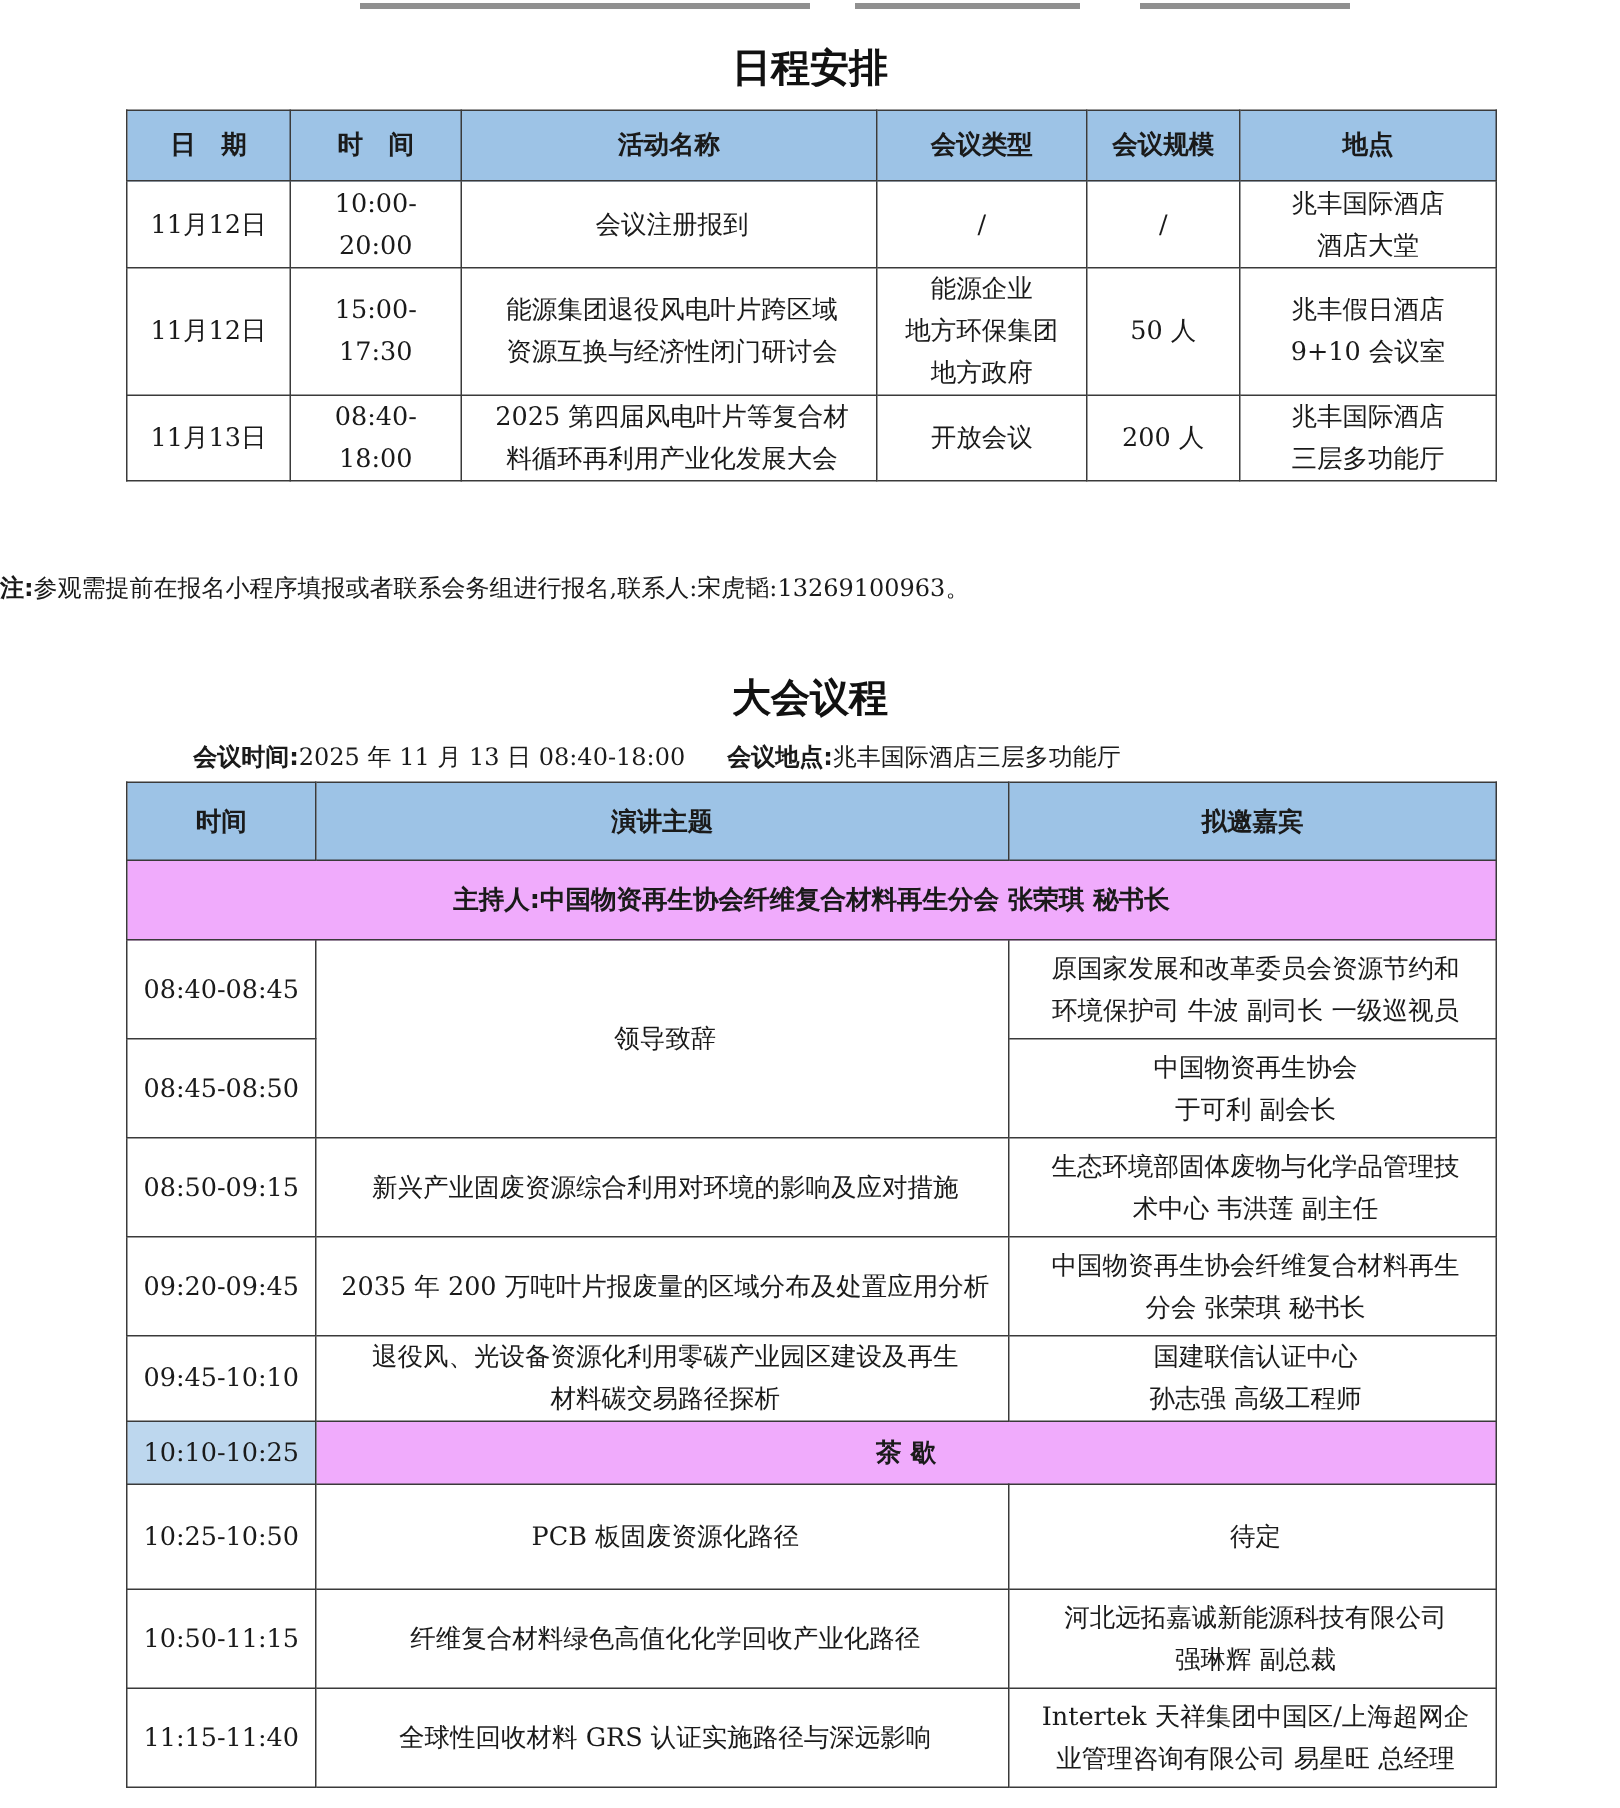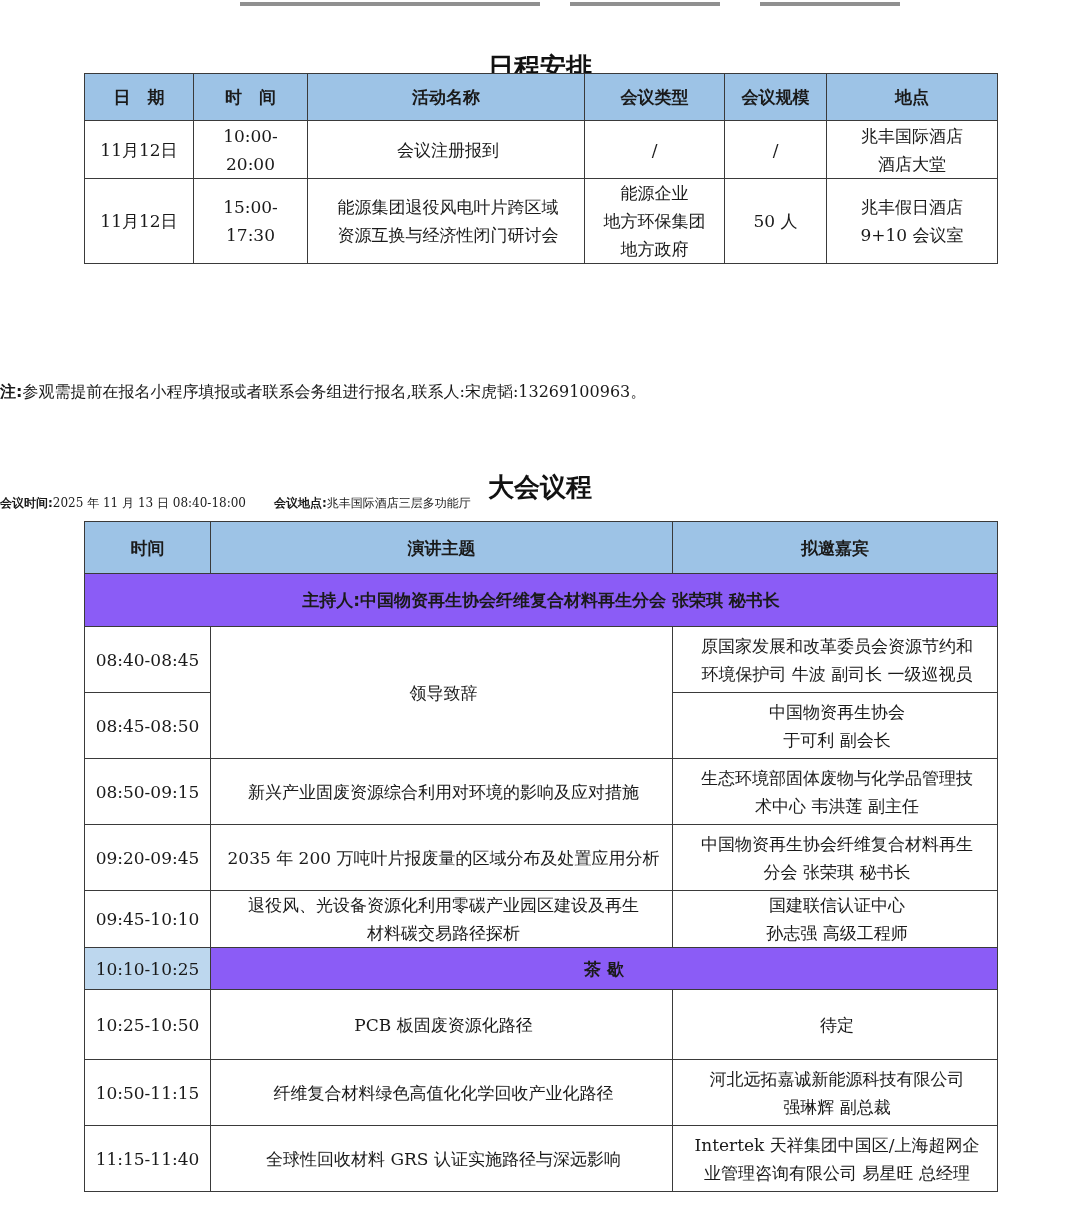--- a/index.html
+++ b/index.html
@@ -3,32 +3,32 @@
 <meta charset="utf-8">
 <style>
   html, body { margin: 0; padding: 0; background: #ffffff; }
   body { width: 1080px; height: 1205px; overflow: hidden; position: relative;
          font-family: "DejaVu Serif", "Liberation Serif", serif; color: #1a1a1a; }
   .clipped-title { position: absolute; top: -22px; left: 240px; width: 660px; height: 28px;
                    overflow: hidden; }
   .clipped-title .bar { position: absolute; bottom: 0; height: 4px; background: #222; }
   .section-title { position: absolute; left: 0; width: 1080px; text-align: center;
                    font-family: "DejaVu Sans", "Liberation Sans", sans-serif; font-weight: bold;
-                   font-size: 26px; color: #111; margin-top: 22px; }
+                   font-size: 26px; color: #111; }
   table { position: absolute; border-collapse: collapse; table-layout: fixed; padding-left: 34px; }
   td, th { border: 1.5px solid #3a3a3a; padding: 0 6px; font-size: 17px; line-height: 28px; }
   th { background: #9dc3e6; font-family: "DejaVu Sans", "Liberation Sans", sans-serif;
        font-weight: bold; font-size: 17px; text-align: center; }
   .c { text-align: center; }
   .l { text-align: center; padding-left: 10px; }
-  .band { background: #8b5cf6; font-family: "DejaVu Sans", "Liberation Sans", sans-serif;
+  .band { background: #f0abfc; font-family: "DejaVu Sans", "Liberation Sans", sans-serif;
           font-weight: bold; text-align: center; }
   .note { position: absolute; top: 382px; left: 0; width: 1080px; text-align: left; font-size: 16px; }
   .note b { font-family: "DejaVu Sans", "Liberation Sans", sans-serif; }
-  .meta { position: absolute; top: 495px; left: 0; width: 876px; font-size: 12px; }
+  .meta { position: absolute; top: 495px; left: 0; width: 876px; text-align: center; font-size: 16px; }
   .meta b { font-family: "DejaVu Sans", "Liberation Sans", sans-serif; }
   .meta .gap { display: inline-block; width: 28px; }
   .line { display: block; }
 </style>
 </head>
 <body>
 
 <div class="clipped-title">
   <div class="bar" style="left:0;width:300px;opacity:.5"></div>
   <div class="bar" style="left:330px;width:150px;opacity:.5"></div>
@@ -81,20 +81,36 @@
           <span class="line">能源企业</span>
           <span class="line">地方环保集团</span>
           <span class="line">地方政府</span>
         </td>
     <td class="c">50 人</td>
     <td class="c">
           <span class="line">兆丰假日酒店</span>
           <span class="line">9+10  会议室</span>
         </td>
   </tr>
+  <tr style="height:57px">
+    <td class="c">11月13日</td>
+    <td class="c">08:40-18:00</td>
+    <td class="l">
+          <span class="line">2025 第四届风电叶片等复合材</span>
+          <span class="line">料循环再利用产业化发展大会</span>
+        </td>
+    <td class="c">
+          <span class="line">开放会议</span>
+        </td>
+    <td class="c">200 人</td>
+    <td class="c">
+          <span class="line">兆丰国际酒店</span>
+          <span class="line">三层多功能厅</span>
+        </td>
+  </tr>
 </tbody>
   </table>
 
 <div class="note">
   <b>注:</b><span>参观需提前在报名小程序填报或者联系会务组进行报名,联系人:宋虎韬:13269100963。</span>
 </div>
 
 <div class="section-title" style="top:448px;">大会议程</div>
 
 <div class="meta">

